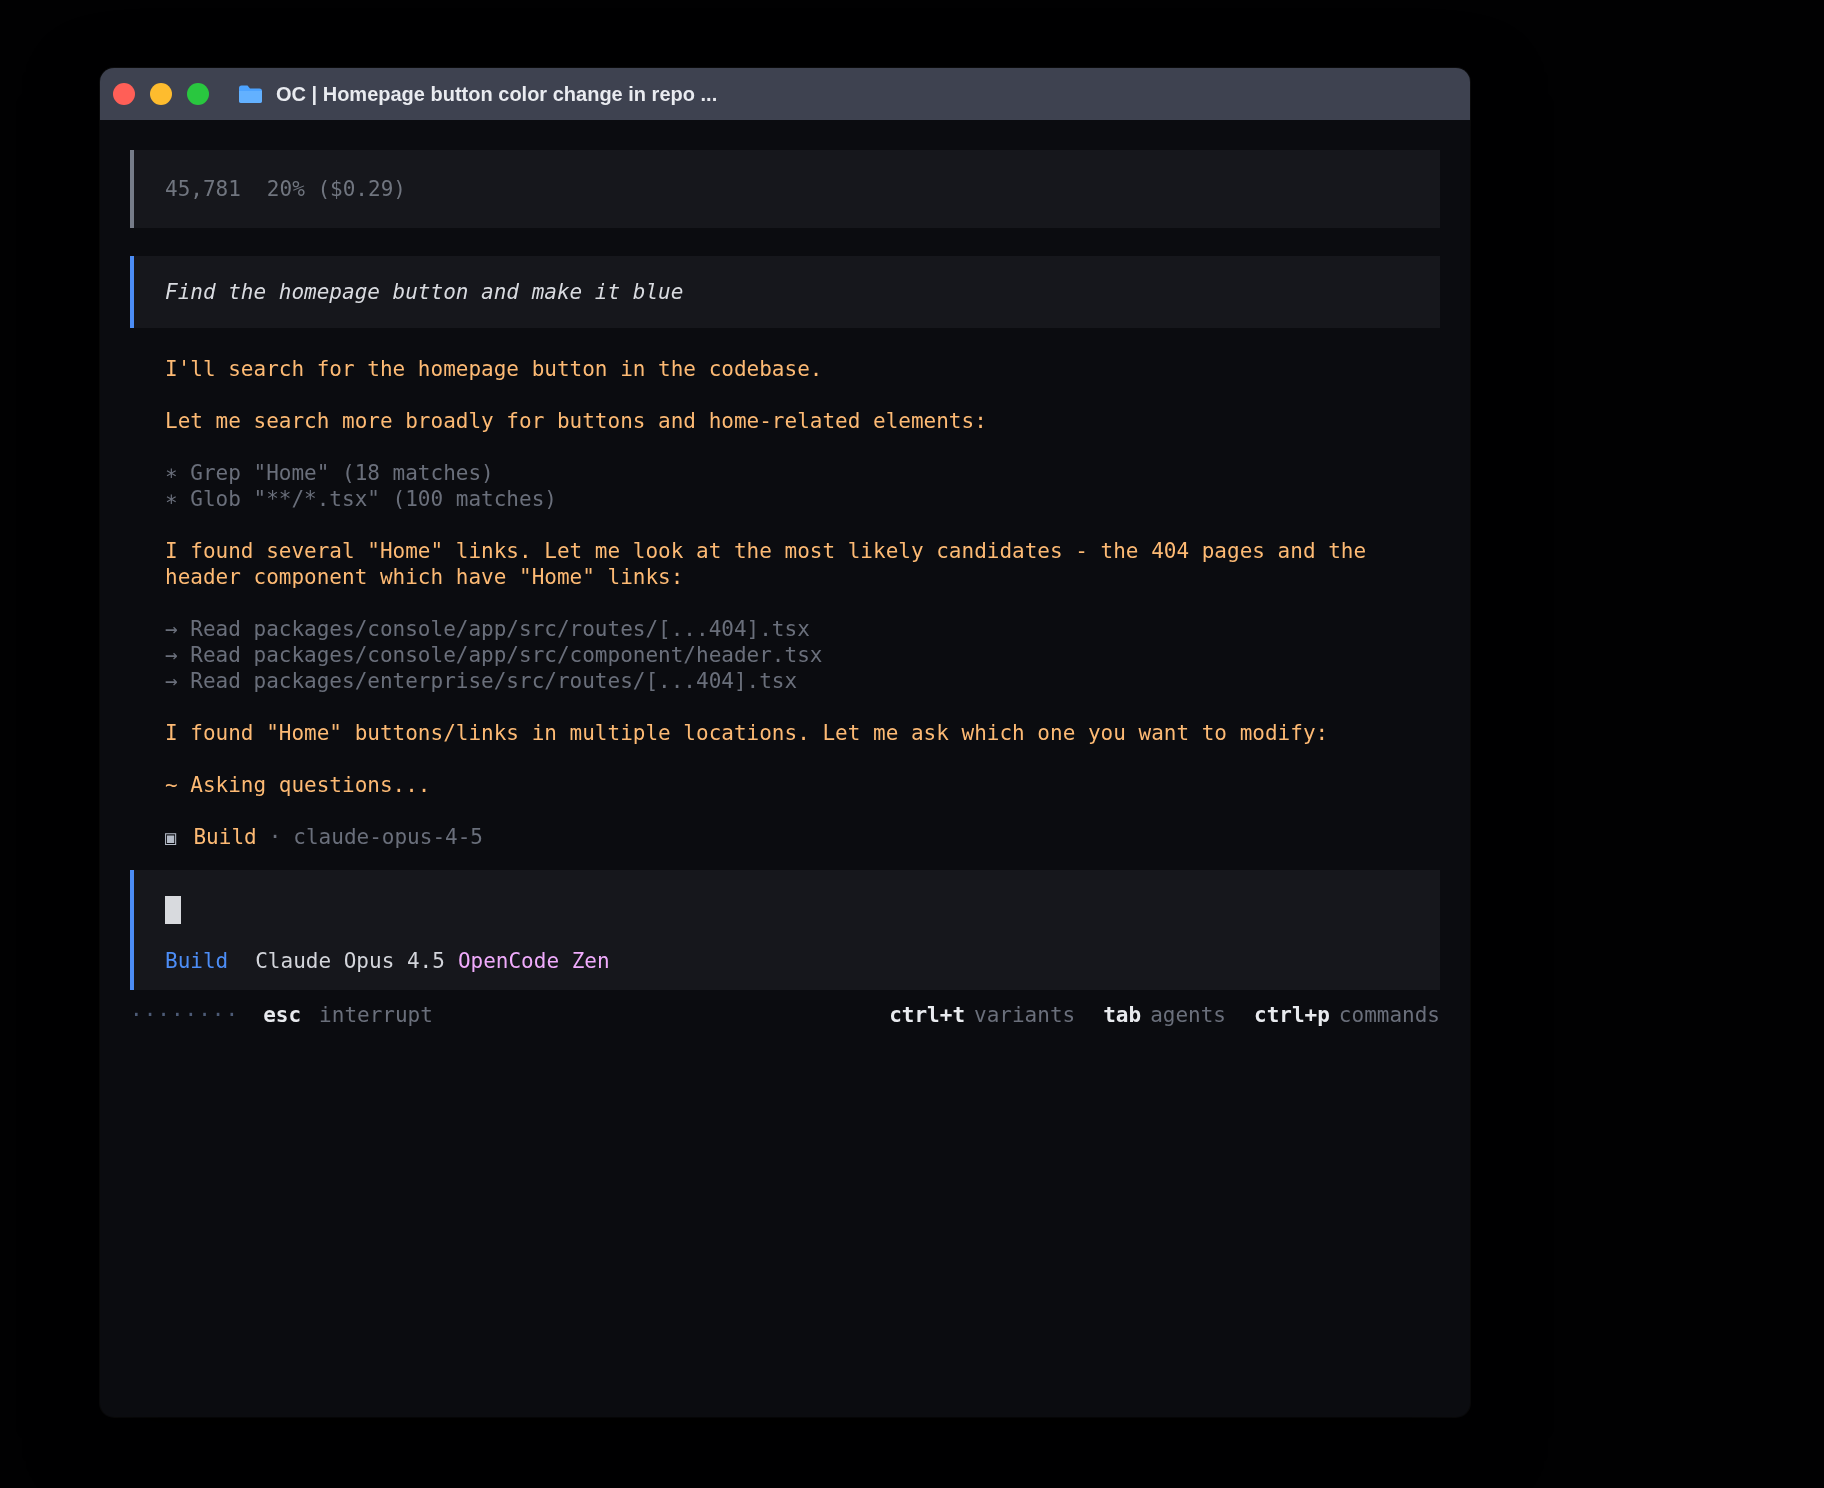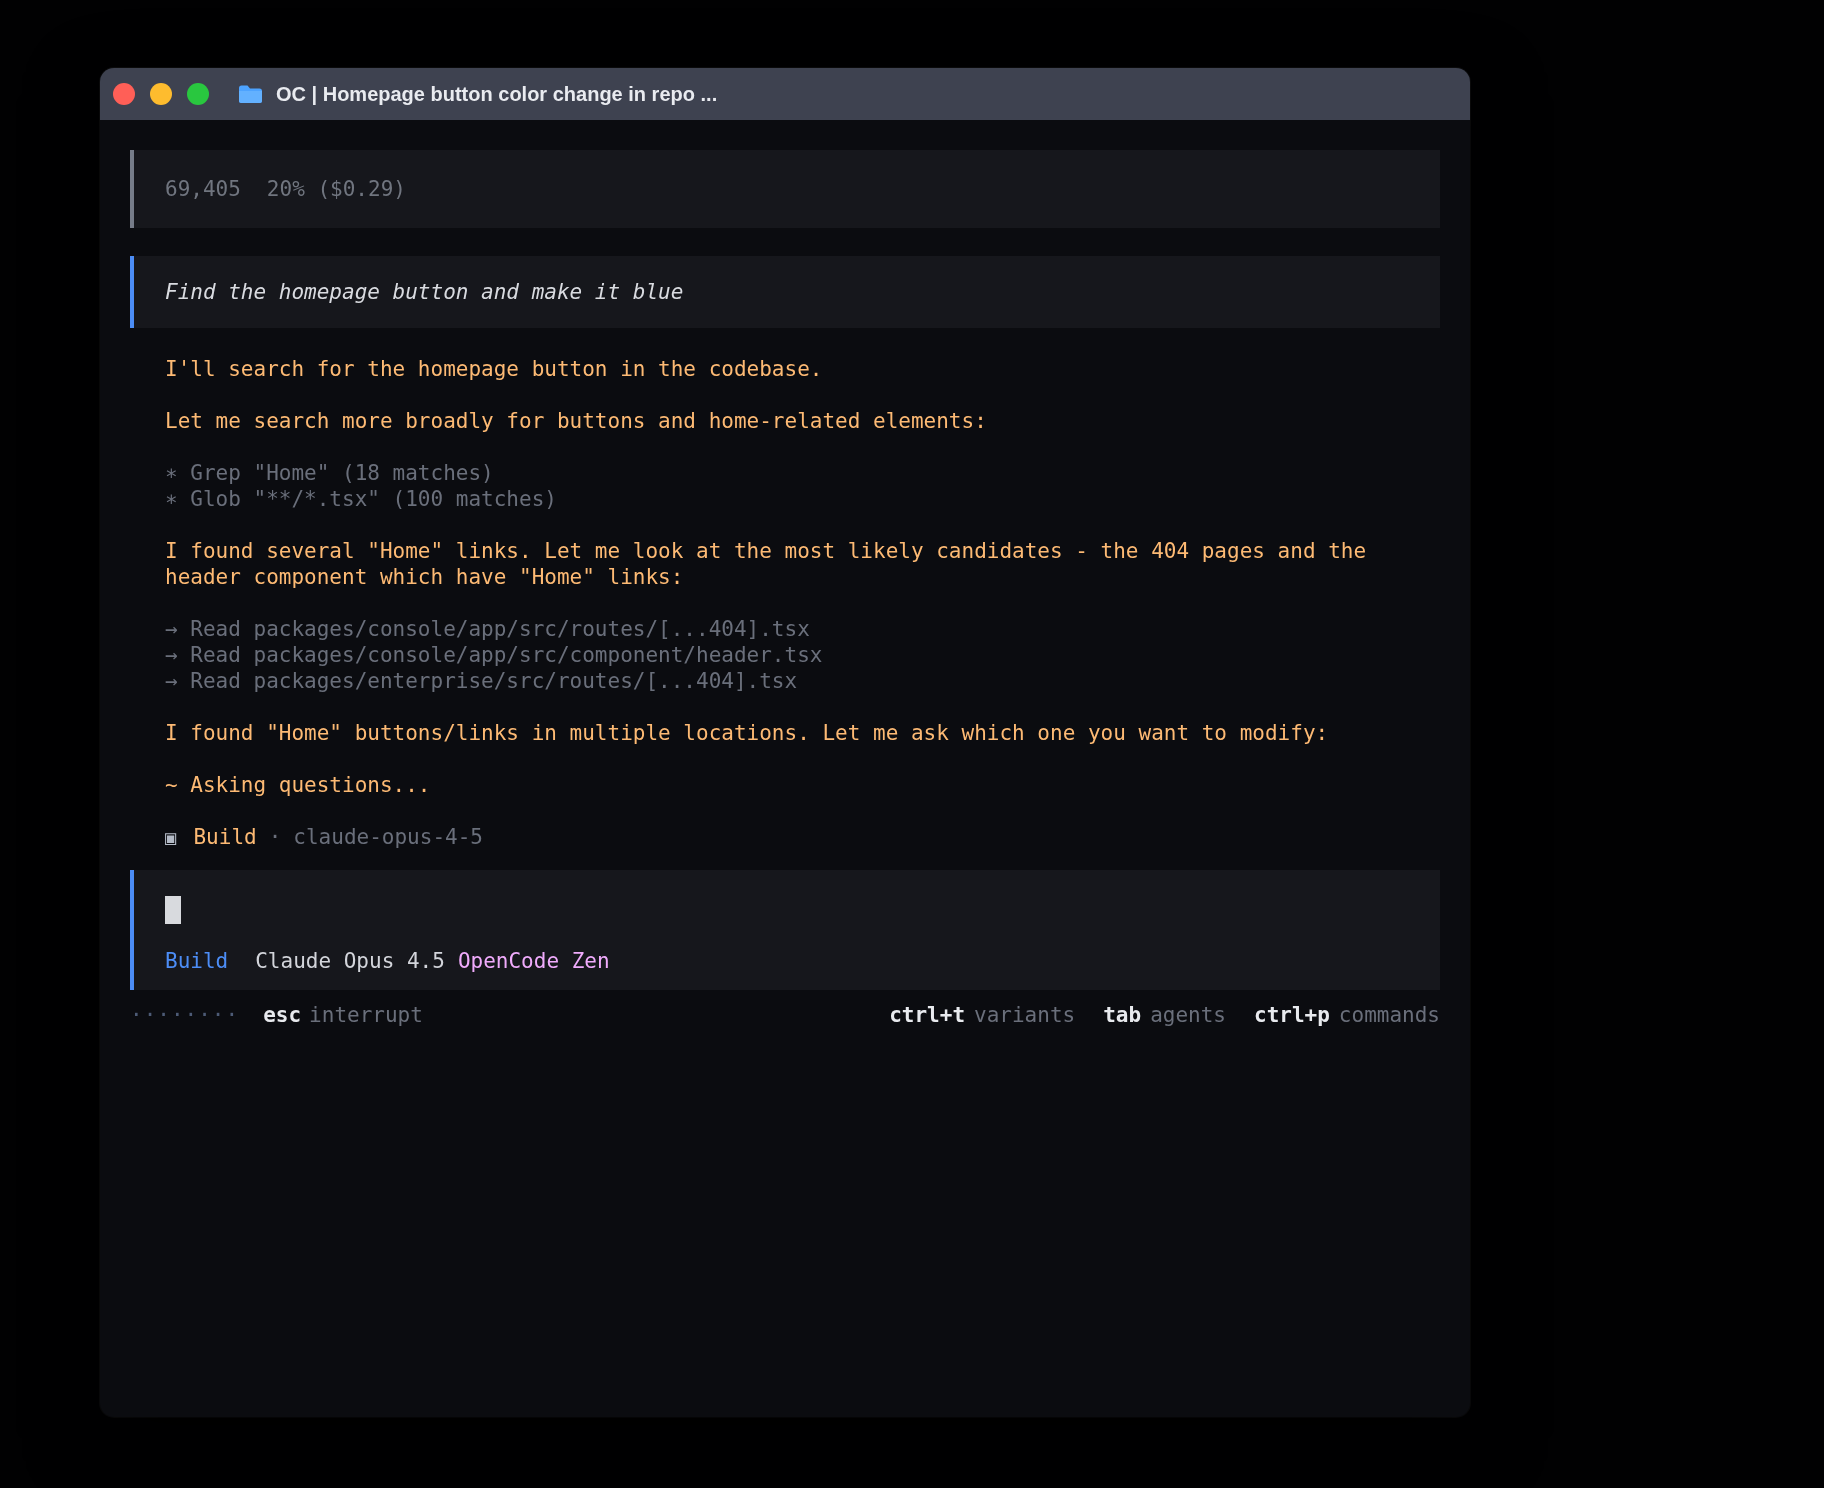--- a/index.html
+++ b/index.html
@@ -100,21 +100,21 @@
     white-space:nowrap;
   }
   .sb-left { display:flex; align-items:center; }
   .spinner {
     color:#4d5b76;
     letter-spacing:1px;
     font-size:21px;
     margin-right:24px;
   }
   .key { color:#e8eaee; font-weight:bold; }
-  .sb-left .label { margin-left:8px; }
+  .sb-left .label { margin-left:18px; }
   .hints { display:flex; gap:28px; }
   .hint { display:flex; gap:9px; }
 </style>
 </head>
 <body>
 
 <div class="screen">
   <div class="window">
 
     <div class="titlebar">
@@ -129,21 +129,21 @@
           <path d="M2 8 L25 8 L25 17.5 Q25 20 22.5 20 L4.5 20 Q2 20 2 17.5 Z" fill="#63b1ff"></path>
         </svg>
       </span>
       <span class="win-title">OC | Homepage button color change in repo ...</span>
     </div>
 
     <div class="terminal">
 
       <div class="panel session-header">
         <span class="sh-right">
-          <span>69,405</span>
+          <span>45,781</span>
           <span>20% ($0.29)</span>
         </span>
       </div>
 
       <div class="panel user-msg">
         <span>Find the homepage button and make it blue</span>
       </div>
 
       <div class="convo">
         <p class="white mono-line">I'll search for the homepage button in the codebase.</p>

